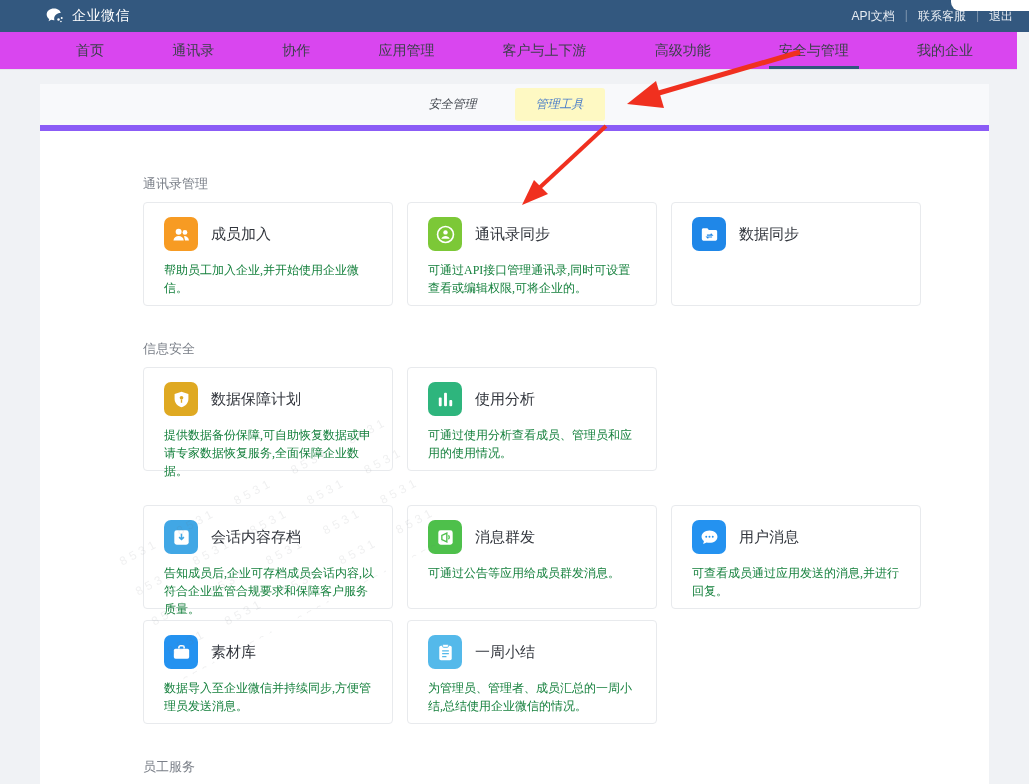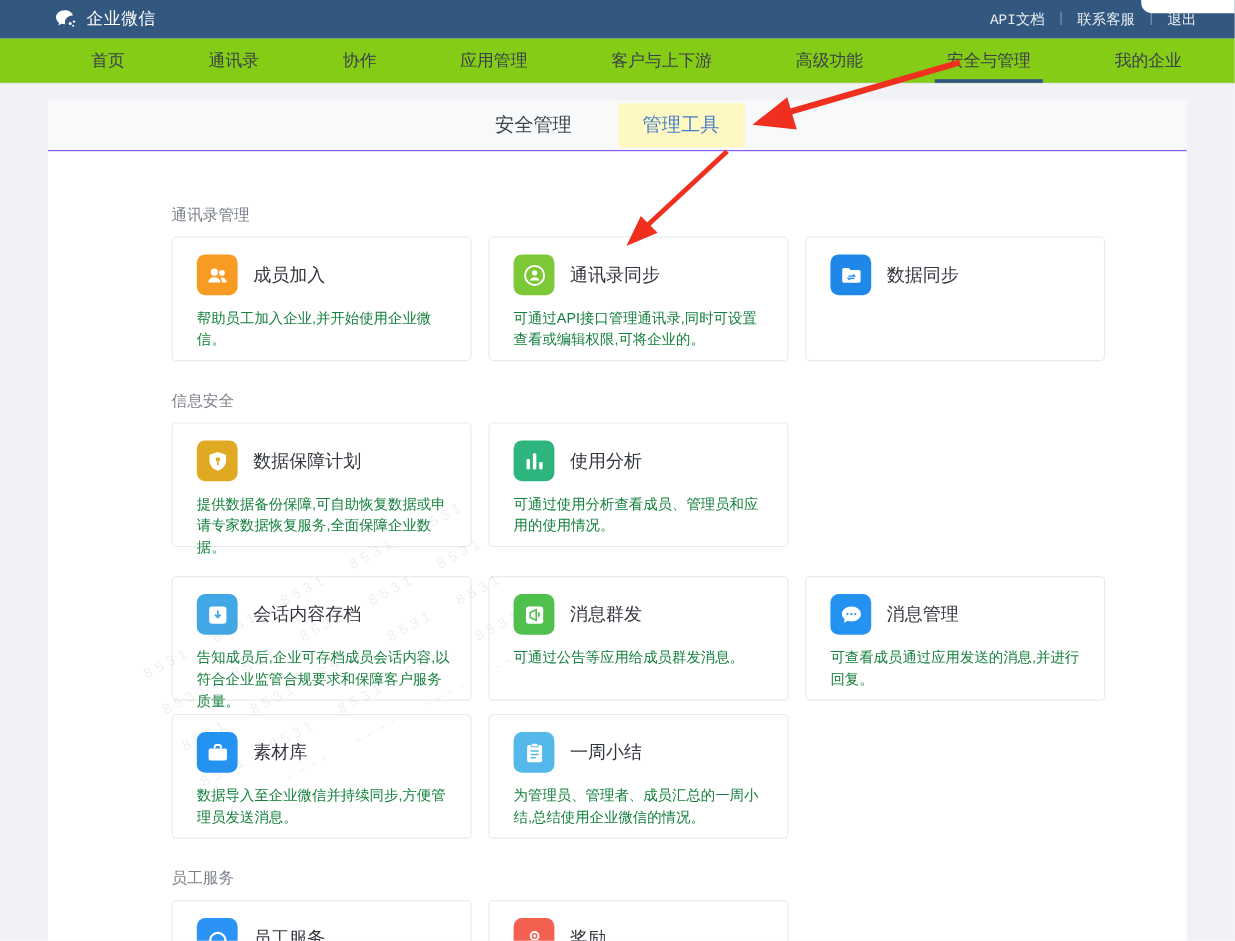--- a/index.html
+++ b/index.html
@@ -6,57 +6,57 @@
   body{
     width:1029px;height:784px;position:relative;overflow:hidden;
     background:#f0f2f5;
     font-family:"Liberation Sans","DejaVu Sans",sans-serif;
     -webkit-font-smoothing:antialiased;
   }
   
   .topbar{
     position:absolute;left:0;top:0;right:0;height:32px;
     background:#33587f;display:flex;align-items:center;
-    padding:0 30px 0 45px;box-sizing:border-box;color:#fff;z-index:5;
+    padding:0 14px 0 45px;box-sizing:border-box;color:#fff;z-index:5;
   }
   .logo{display:flex;align-items:center;gap:7px;cursor:pointer;}
   .logo svg{width:20px;height:20px;display:block;}
   .logo-text{font-size:14px;color:#fff;letter-spacing:.5px;}
-  .topbar-links{margin-left:auto;display:flex;align-items:flex-start;font-size:12px;font-family:Liberation Mono, monospace;}
+  .topbar-links{margin-left:auto;display:flex;align-items:flex-start;font-size:12px;}
   .topbar-links .lnk{color:#e8edf3;cursor:pointer;padding:0 2px;}
   .topbar-links .sep{color:rgba(255,255,255,.35);margin:0 8px;}
   .corner-notch{
     position:absolute;right:0;top:0;width:78px;height:11px;background:#ffffff;
     border-radius:0 0 0 9px;z-index:60;
   }
   
   .navbar{
-    position:absolute;left:0;top:32px;right:0;height:38px;background:#84cc16;
+    position:absolute;left:0;top:32px;right:12px;height:38px;background:#d946ef;
     border-bottom:1px solid #e4e7ea;display:flex;align-items:stretch;
     padding:0 38px 0 70px;box-sizing:border-box;justify-content:space-between;z-index:4;
   }
   .nav-item{
     display:flex;align-items:center;font-size:14px;color:#3b404a;cursor:pointer;
     position:relative;padding:0 6px;
   }
   .nav-item.active::after{
     content:"";position:absolute;left:-4px;right:-4px;bottom:0;height:3px;background:#2f567e;
   }
   
   .panel{
     position:absolute;left:40px;right:40px;top:84px;bottom:-8px;background:#fff;z-index:1;
   }
   .tabstrip{
-    height:41px;background:#f8f9fb;border-bottom:1px solid #8b5cf6;
-    display:flex;align-items:center;justify-content:center;gap:34px;font-size:16px;
+    height:41px;background:#f8f9fb;border-bottom:6px solid #8b5cf6;
+    display:flex;align-items:center;justify-content:center;gap:34px;font-size:12px;font-style:italic;
   }
   .tab{color:#41464e;cursor:pointer;padding:8px 4px;border-radius:3px;}
   .tab.active{background:#fef9c3;color:#4a7dc9;padding:8px 21px;}
   .content{padding:44px 0 0 103px;}
-  .section{margin-bottom:24px;}
+  .section{margin-bottom:34px;font-family:Liberation Serif, serif;}
   .section-title{font-size:13px;line-height:17px;color:#7a7f88;margin-bottom:10px;}
   .cards{display:flex;flex-wrap:wrap;gap:11px 14px;width:782px;}
   .card{
     width:250px;height:104px;box-sizing:border-box;background:#fff;
     border:1px solid #e8eaed;border-radius:4px;padding:14px 10px 0 20px;
     cursor:pointer;position:relative;
   }
   .card-head{display:flex;align-items:center;gap:13px;}
   .icon-box{
     width:34px;height:34px;border-radius:7px;flex:none;
@@ -220,21 +220,21 @@
       <span class="icon-box" style="background: rgb(36, 146, 240);">
                 <svg viewBox="0 0 24 24" fill="#fff">
                   <path d="M12 4.6c4.6 0 8.3 2.9 8.3 6.5s-3.7 6.5-8.3 6.5c-1.1 0-2.1-.2-3-.5l-3.6 1.6.8-3.1c-1.6-1.2-2.5-2.8-2.5-4.5 0-3.6 3.7-6.5 8.3-6.5z"></path>
                   <g fill="#2492f0">
                     <circle cx="8.6" cy="11.2" r="1"></circle>
                     <circle cx="12" cy="11.2" r="1"></circle>
                     <circle cx="15.4" cy="11.2" r="1"></circle>
                   </g>
                 </svg>
               </span>
-      <span class="card-title">消息管理</span>
+      <span class="card-title">用户消息</span>
     </div>
     <div class="card-desc">可查看成员通过应用发送的消息,并进行回复。</div>
   </div>
           <div class="card">
     <div class="card-head">
       <span class="icon-box" style="background: rgb(36, 146, 240);">
                 <svg viewBox="0 0 24 24" fill="#fff">
                   <rect x="4" y="8" width="16" height="10.5" rx="1.8"></rect>
                   <path d="M9.3 7.8V6.6c0-.9.7-1.6 1.6-1.6h2.2c.9 0 1.6.7 1.6 1.6v1.2" fill="none" stroke="#fff" stroke-width="1.7"></path>
                 </svg>

